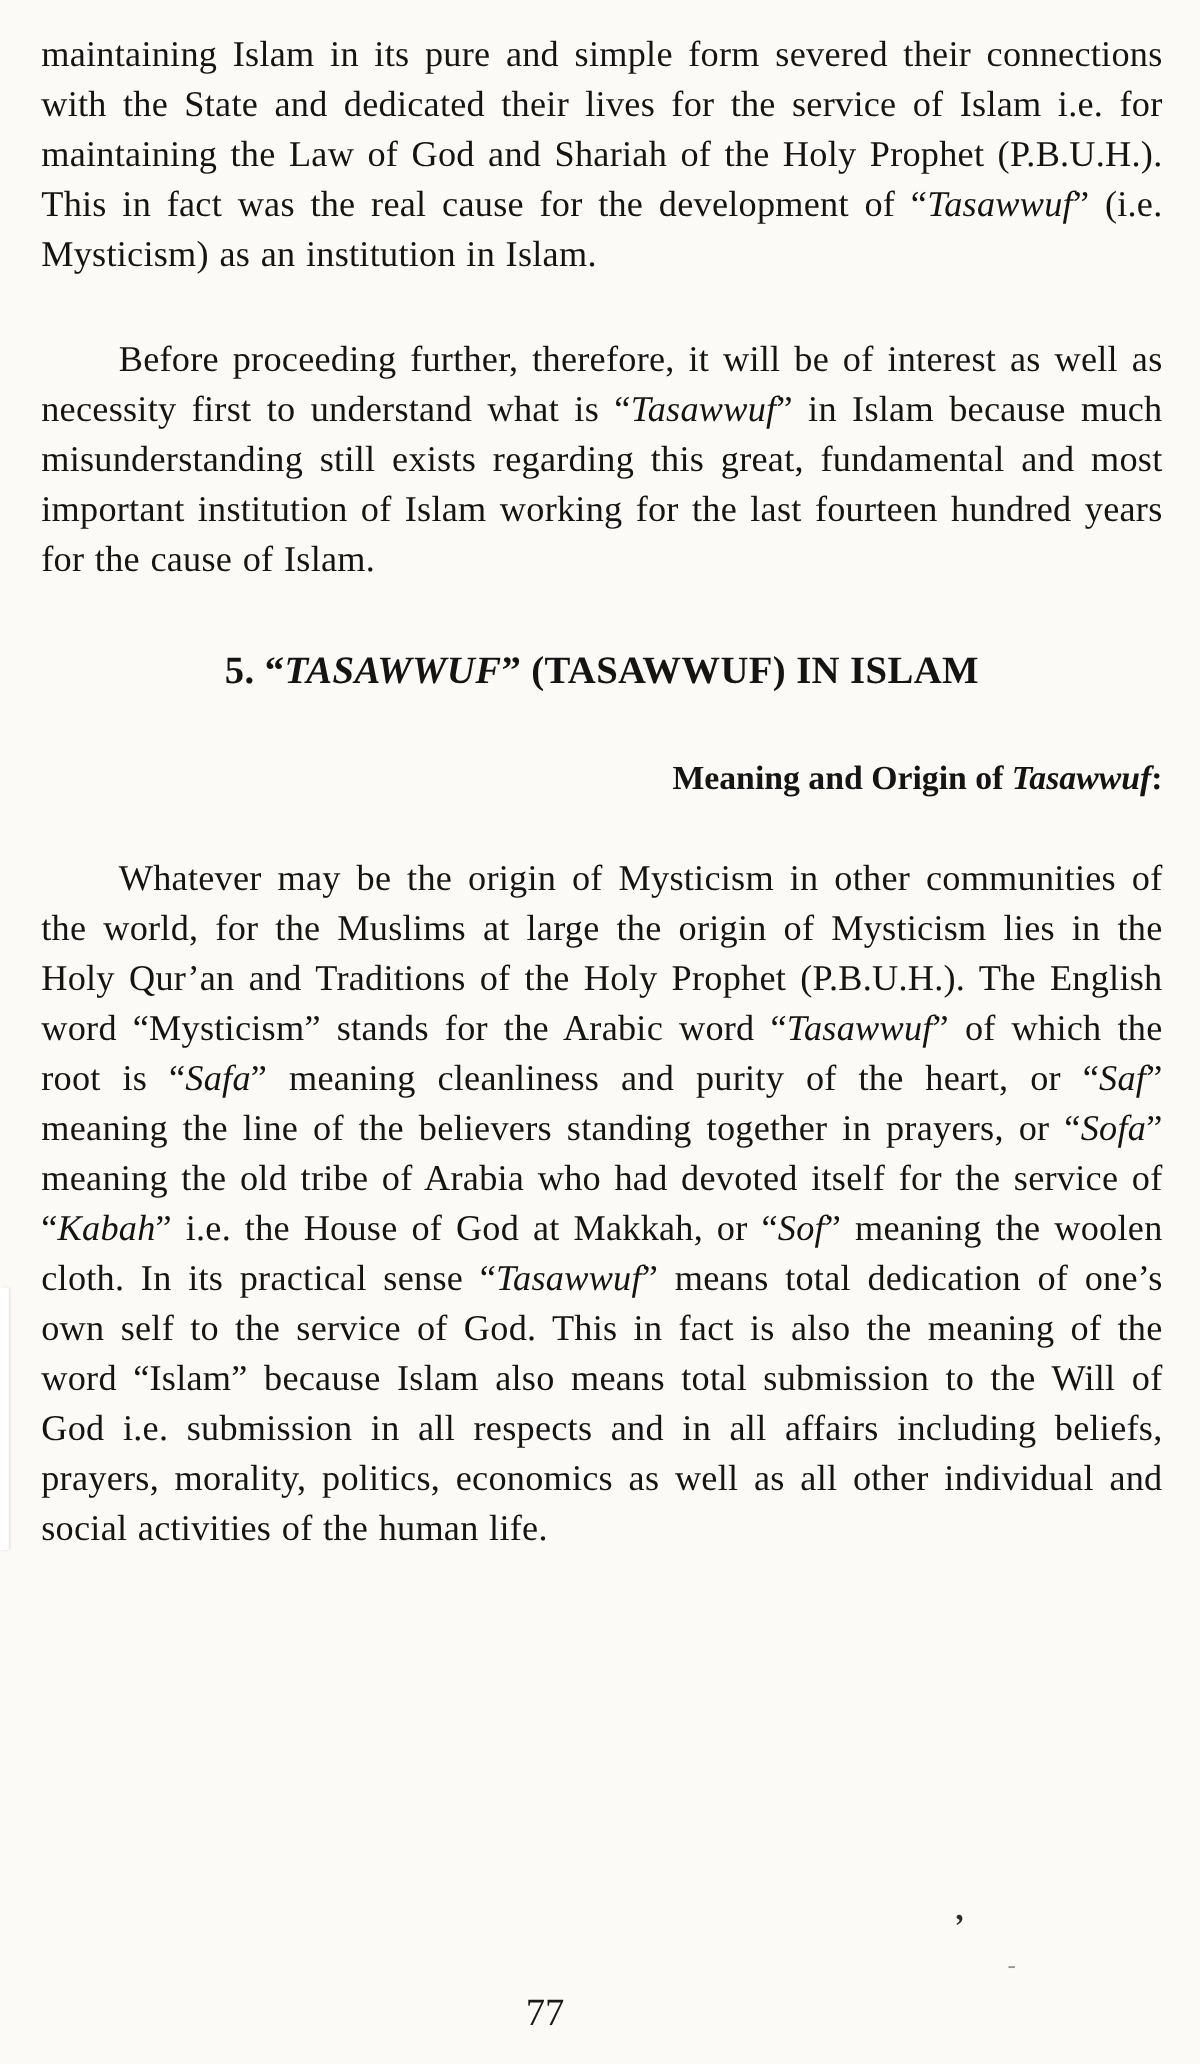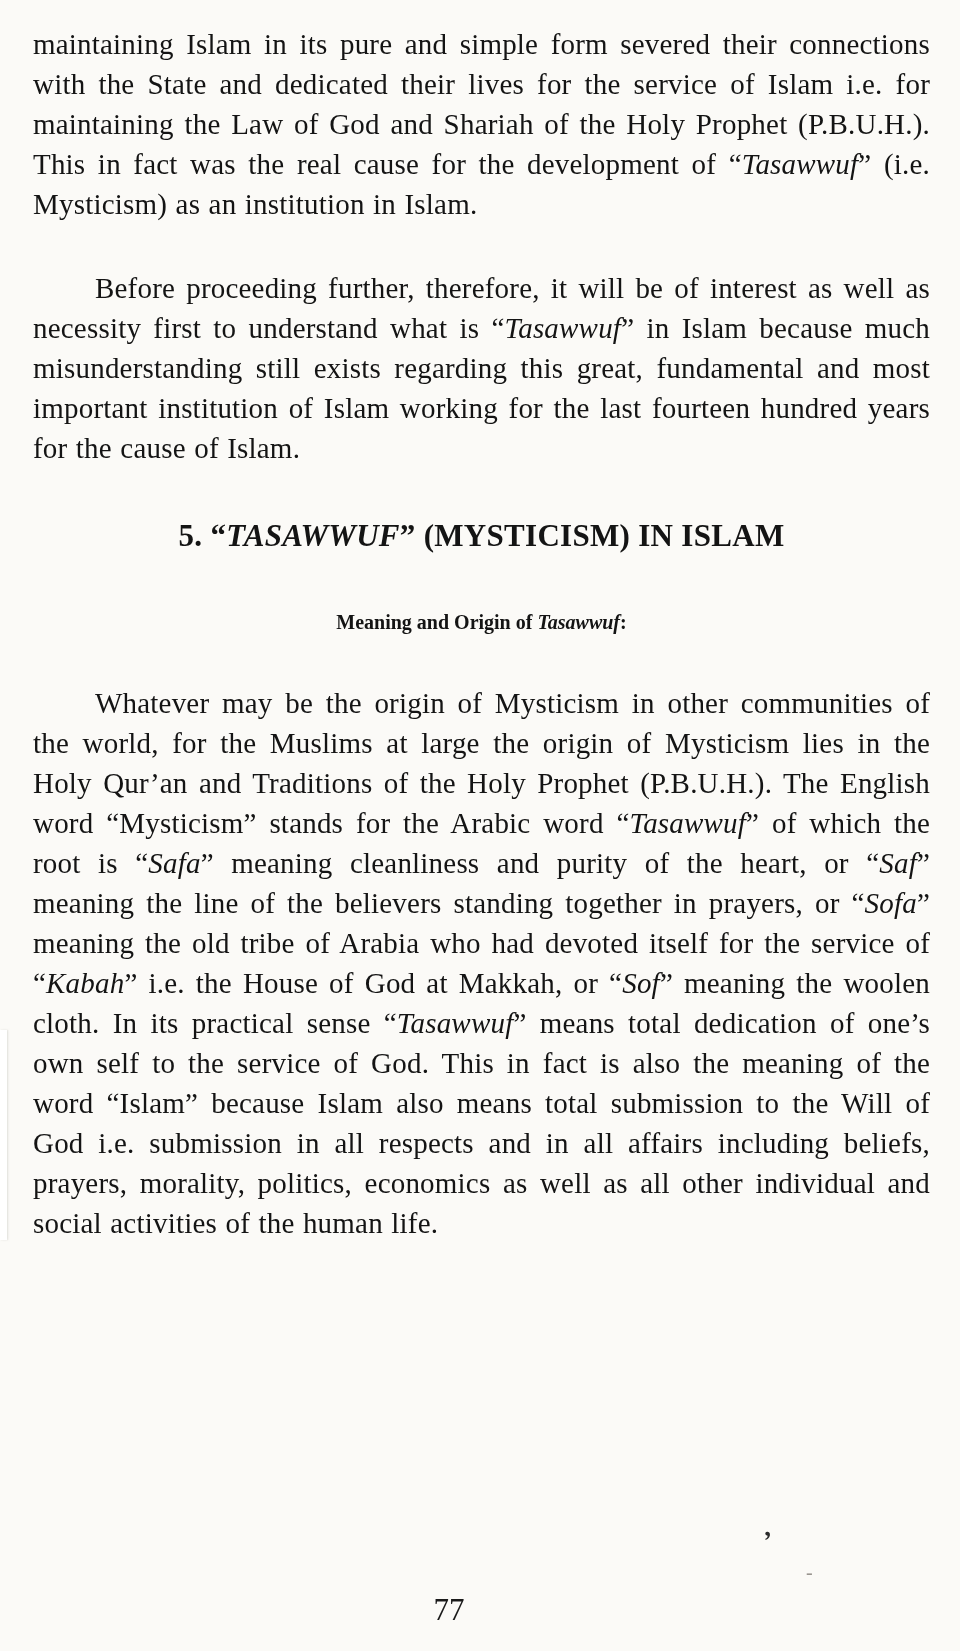--- a/index.html
+++ b/index.html
@@ -39,36 +39,36 @@
   .section-heading {
     margin: 48px 0 0 0;
     font-size: 31px;
     line-height: 40px;
     font-weight: bold;
     text-align: center;
     letter-spacing: 0.3px;
   }
   .sub-heading {
     margin: 46px 0 0 0;
-    font-size: 20px;
+    font-size: 27px;
     line-height: 40px;
     font-weight: bold;
-    text-align: center;
+    text-align: right;
   }
   .para.after-subheading {
     margin-top: 41px;
   }
   .seg-normal { font-style: normal; font-weight: inherit; }
   .seg-italic { font-style: italic; font-weight: inherit; }
   .seg-bold { font-weight: bold; font-style: normal; }
   .seg-bold-italic { font-weight: bold; font-style: italic; }
   .page-number {
     position: absolute;
     top: 1592px;
-    left: 13px;
+    left: 0;
     width: 872px;
     text-align: center;
     font-size: 31px;
     color: #1a1a1a;
   }
   .artifact {
     position: absolute;
     font-size: 26px;
     color: #2a2a2a;
     line-height: 1;
@@ -97,21 +97,21 @@
 </style>
 </head>
 <body>
 
 <div class="page">
 
   <p class="para"><span class="seg-normal">maintaining Islam in its pure and simple form severed their connections with the State and dedicated their lives for the service of Islam i.e. for maintaining the Law of God and Shariah of the Holy Prophet (P.B.U.H.). This in fact was the real cause for the development of “</span><span class="seg-italic">Tasawwuf</span><span class="seg-normal">” (i.e. Mysticism) as an institution in Islam.</span></p>
 
   <p class="para indent"><span class="seg-normal">Before proceeding further, therefore, it will be of interest as well as necessity first to understand what is “</span><span class="seg-italic">Tasawwuf</span><span class="seg-normal">” in Islam because much misunderstanding still exists regarding this great, fundamental and most important institution of Islam working for the last fourteen hundred years for the cause of Islam.</span></p>
 
-  <h1 class="section-heading"><span class="seg-bold">5. “</span><span class="seg-bold-italic">TASAWWUF</span><span class="seg-bold">” (MYSTICISM) IN ISLAM</span></h1>
+  <h1 class="section-heading"><span class="seg-bold">5. “</span><span class="seg-bold-italic">TASAWWUF</span><span class="seg-bold">” (TASAWWUF) IN ISLAM</span></h1>
 
   <h2 class="sub-heading"><span class="seg-bold">Meaning and Origin of </span><span class="seg-bold-italic">Tasawwuf</span><span class="seg-bold">:</span></h2>
 
   <p class="para indent after-subheading"><span class="seg-normal">Whatever may be the origin of Mysticism in other communities of the world, for the Muslims at large the origin of Mysticism lies in the Holy Qur’an and Traditions of the Holy Prophet (P.B.U.H.). The English word “Mysticism” stands for the Arabic word “</span><span class="seg-italic">Tasawwuf</span><span class="seg-normal">” of which the root is “</span><span class="seg-italic">Safa</span><span class="seg-normal">” meaning cleanliness and purity of the heart, or “</span><span class="seg-italic">Saf</span><span class="seg-normal">” meaning the line of the believers standing together in prayers, or “</span><span class="seg-italic">Sofa</span><span class="seg-normal">” meaning the old tribe of Arabia who had devoted itself for the service of “</span><span class="seg-italic">Kabah</span><span class="seg-normal">” i.e. the House of God at Makkah, or “</span><span class="seg-italic">Sof</span><span class="seg-normal">” meaning the woolen cloth. In its practical sense “</span><span class="seg-italic">Tasawwuf</span><span class="seg-normal">” means total dedication of one’s own self to the service of God. This in fact is also the meaning of the word “Islam” because Islam also means total submission to the Will of God i.e. submission in all respects and in all affairs including beliefs, prayers, morality, politics, economics as well as all other individual and social activities of the human life.</span></p>
 
   <div class="page-number">77</div>
 
   <span class="artifact speck-comma">’</span>
 
   <span class="artifact speck-dash">-</span>

